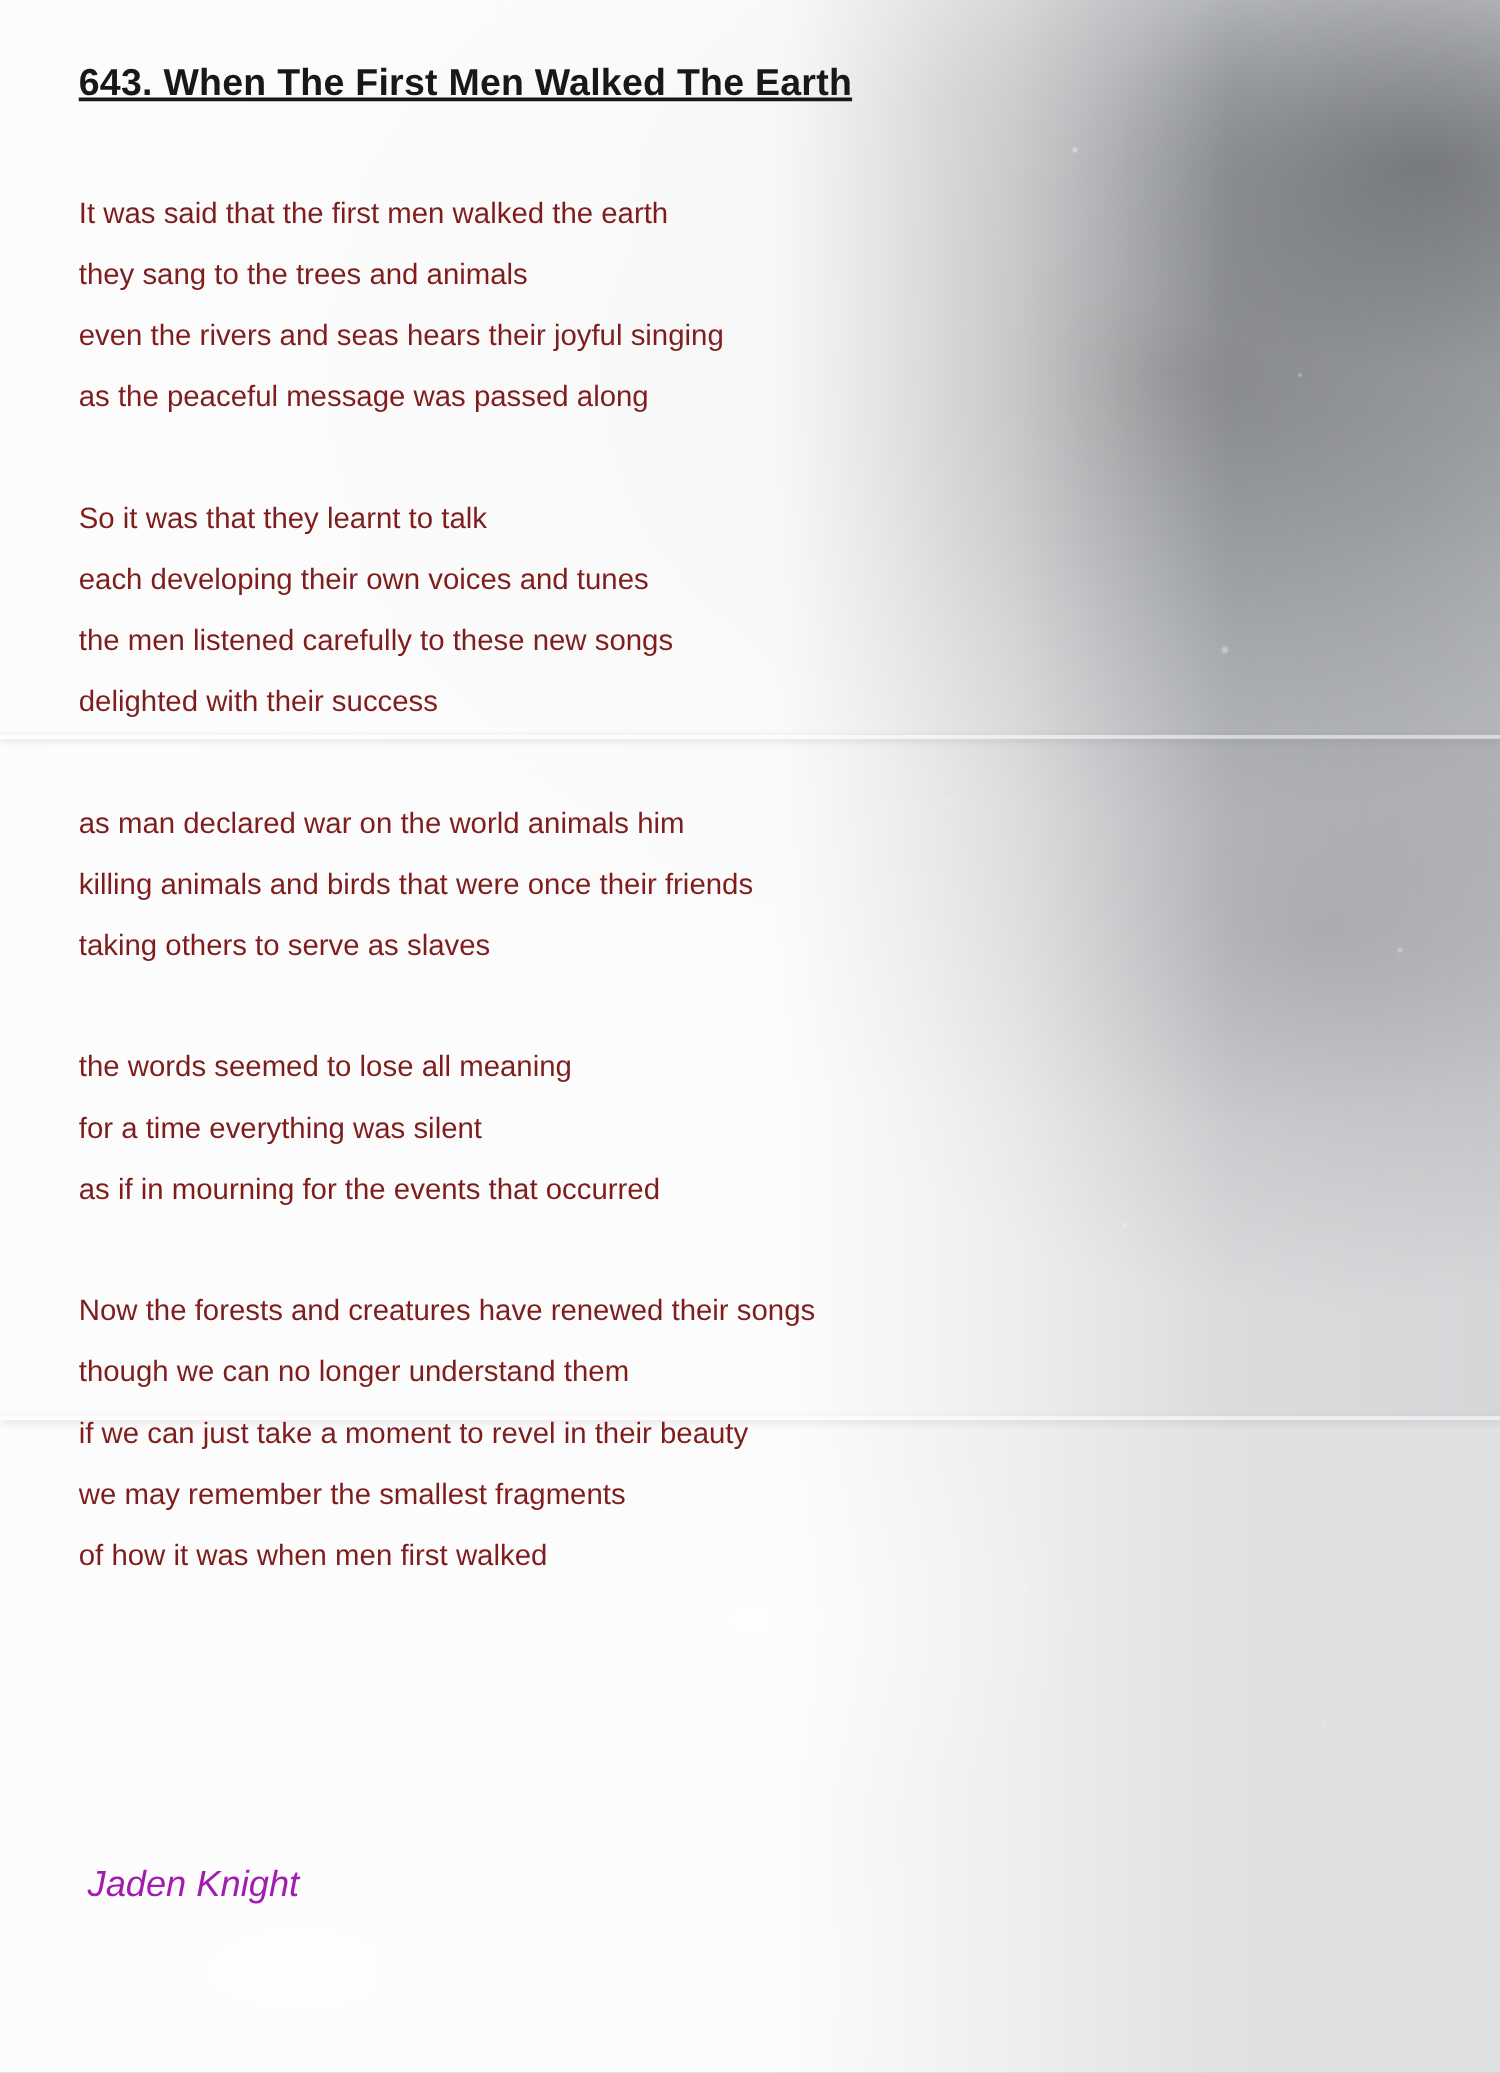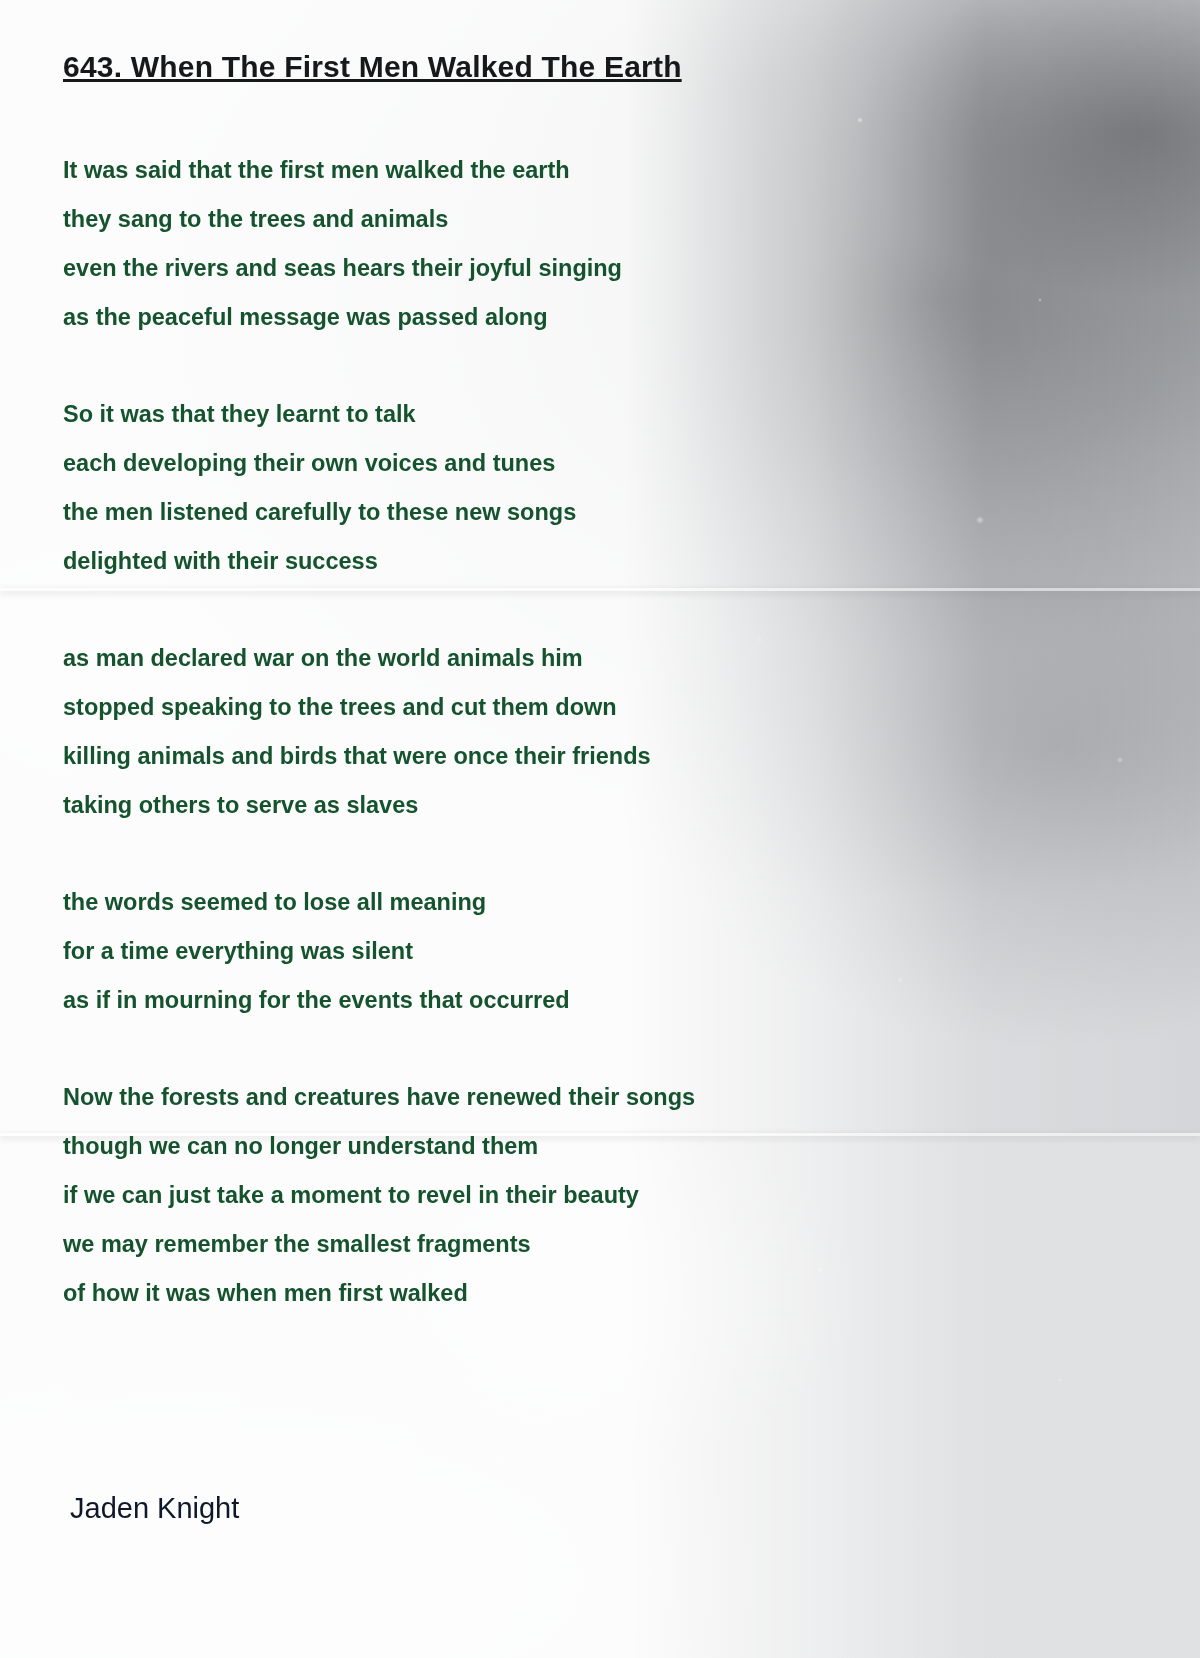--- a/index.html
+++ b/index.html
@@ -115,32 +115,33 @@
     top: 146px;
     width: 900px;
   }
 
   .stanza {
     margin: 0 0 48px 0;
   }
 
   .line {
     font-size: 23.5px;
-    font-weight: bold;
-    color: #14532d;
+    font-weight: normal;
+    color: #7f1d1d;
     line-height: 49px;
     white-space: nowrap;
   }
 
   .author {
     position: absolute;
     left: 70px;
     top: 1492px;
     font-size: 29px;
-    color: #0f172a;
+    font-style: italic;
+    color: #a21caf;
     white-space: nowrap;
   }
 </style>
 </head>
 <body>
 
 <div class="page">
 
   <div class="bg-layer bg-base"></div>
   <div class="bg-layer bg-clouds"></div>
@@ -168,21 +169,20 @@
 
       <div class="stanza">
         <div class="line">So it was that they learnt to talk</div>
         <div class="line">each developing their own voices and tunes</div>
         <div class="line">the men listened carefully to these new songs</div>
         <div class="line">delighted with their success</div>
       </div>
 
       <div class="stanza">
         <div class="line">as man declared war on the world animals him</div>
-        <div class="line">stopped speaking to the trees and cut them down</div>
         <div class="line">killing animals and birds that were once their friends</div>
         <div class="line">taking others to serve as slaves</div>
       </div>
 
       <div class="stanza">
         <div class="line">the words seemed to lose all meaning</div>
         <div class="line">for a time everything was silent</div>
         <div class="line">as if in mourning for the events that occurred</div>
       </div>
 

